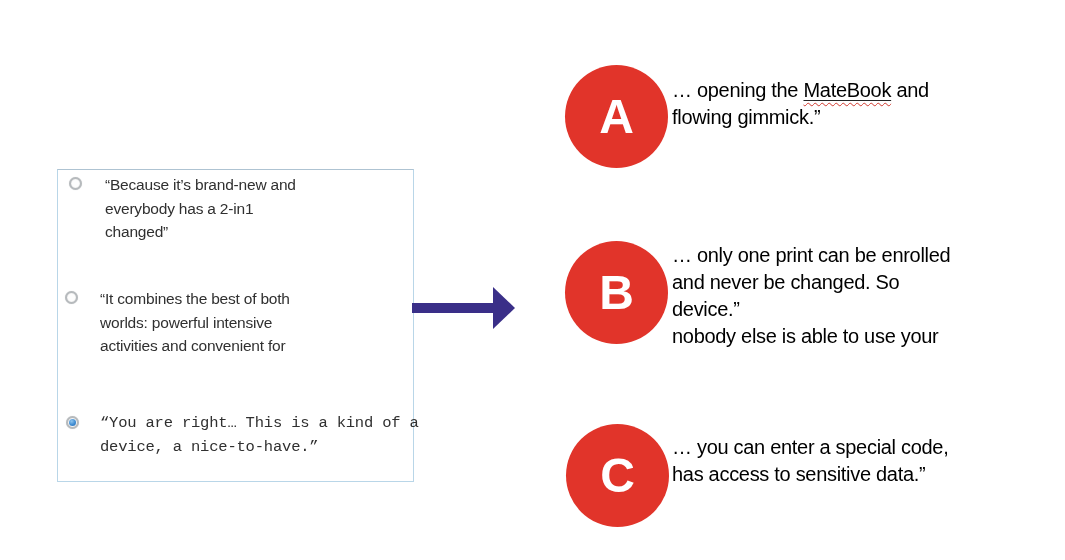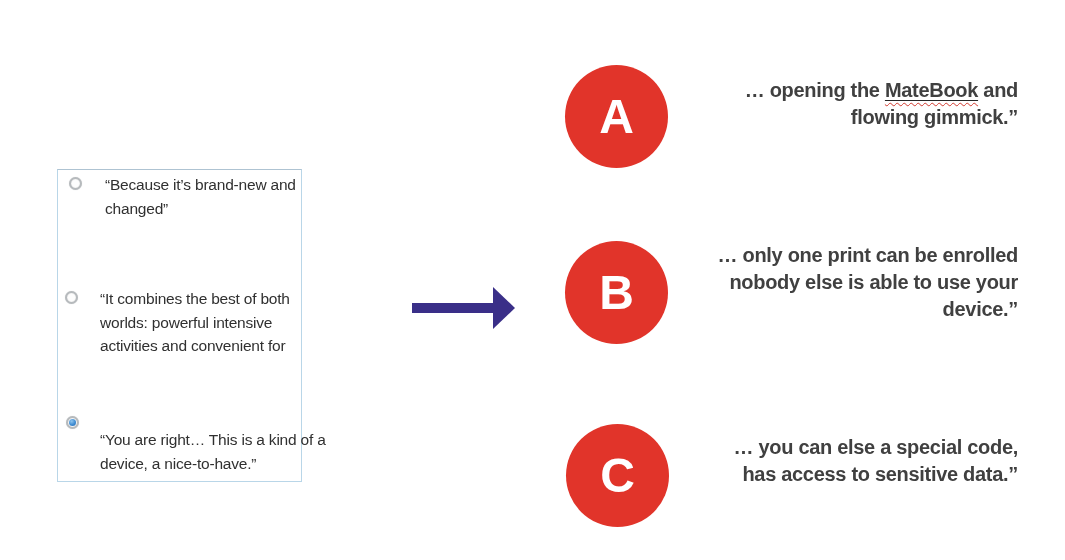--- a/index.html
+++ b/index.html
@@ -5,21 +5,21 @@
   html,body { margin:0; padding:0; }
   body {
     width:1065px; height:560px; background:#ffffff;
     font-family:"Liberation Sans", sans-serif;
     -webkit-font-smoothing:antialiased;
   }
   .stage { position:relative; width:1065px; height:560px; overflow:hidden; background:#fff; }
 
   
   .option-box {
-    position:absolute; left:57px; top:169px; width:245px; height:313px;
+    position:absolute; left:57px; top:169px; width:357px; height:313px;
     box-sizing:border-box; background:#fff;
     border:1px solid #b9d6e8;
     border-top-color:#aec3d2;
   }
   .option-row { position:absolute; left:0; top:0; width:100%; }
   .radio {
     position:absolute; width:13px; height:13px; border-radius:50%;
     box-sizing:border-box; background:#fdfdfd;
     border:2px solid #b6babd;
     box-shadow: inset 0 0 1px rgba(0,0,0,.25), 0 0 1px rgba(0,0,0,.15);
@@ -42,56 +42,56 @@
   }
 
   
   .answer-circle {
     position:absolute; width:103px; height:103px; border-radius:50%;
     background:#e1342a; color:#ffffff;
     display:flex; align-items:center; justify-content:center;
     font-size:48px; font-weight:bold; line-height:1;
   }
   .answer-text {
-    position:absolute; width:346px; text-align:right;
-    color:#404040; font-size:20px; line-height:27px; letter-spacing:-0.3px;
+    position:absolute; width:346px; text-align:left;
+    color:#000000; font-size:20px; line-height:27px; letter-spacing:-0.3px;
     white-space:nowrap;
-    font-weight:bold;
   }
   .answer-text .line { white-space:nowrap; }
   .u-solid { text-decoration: underline solid #262626; text-underline-offset:3px; text-decoration-thickness:1px; }
   .u-wavy  { text-decoration: underline wavy #d0392e; text-underline-offset:5px; text-decoration-thickness:1px; }
 </style>
 </head>
 <body>
 
 <div class="stage">
 
   <div class="option-box">
 
     <div class="option-row">
       <span class="radio" style="left:11px; top:7px;"></span>
       <div class="option-text" style="left:47px; top:3px;">
         <div>“Because it’s brand-new and</div>
+        <div>everybody has a 2-in1</div>
         <div>changed”</div>
       </div>
     </div>
 
     <div class="option-row">
       <span class="radio" style="left:7px; top:121px;"></span>
       <div class="option-text" style="left:42px; top:117px;">
         <div>“It combines the best of both</div>
         <div>worlds: powerful intensive</div>
         <div>activities and convenient for</div>
       </div>
     </div>
 
     <div class="option-row">
       <span class="radio selected" style="left:8px; top:246px;"></span>
-      <div class="option-text" style="left:42px; top:258px;">
+      <div class="option-text" style="left:42px; top:242px;font-family:Liberation Mono, monospace;">
         <div>“You are right… This is a kind of a</div>
         <div>device, a nice-to-have.”</div>
       </div>
     </div>
 
   </div>
 
   <div>
     <div class="arrow-shaft"></div>
     <div class="arrow-head"></div>
@@ -103,25 +103,26 @@
   <div class="answer-text" style="left:672px; top:77px;">
     <div class="line"><span>… opening the </span><span class="u-solid"><span class="u-wavy">MateBook</span></span><span> and</span></div>
     <div class="line">flowing gimmick.”</div>
   </div>
 
   <div class="answer-circle" style="left:565px; top:241px;">
     <span>B</span>
   </div>
   <div class="answer-text" style="left:672px; top:242px;">
     <div class="line">… only one print can be enrolled</div>
+    <div class="line">and never be changed. So</div>
+    <div class="line">device.”</div>
     <div class="line">nobody else is able to use your</div>
-    <div class="line">device.”</div>
   </div>
 
   <div class="answer-circle" style="left:566px; top:424px;">
     <span>C</span>
   </div>
   <div class="answer-text" style="left:672px; top:434px;">
-    <div class="line">… you can else a special code,</div>
+    <div class="line">… you can enter a special code,</div>
     <div class="line">has access to sensitive data.”</div>
   </div>
 
 </div>
 
 </body></html>

